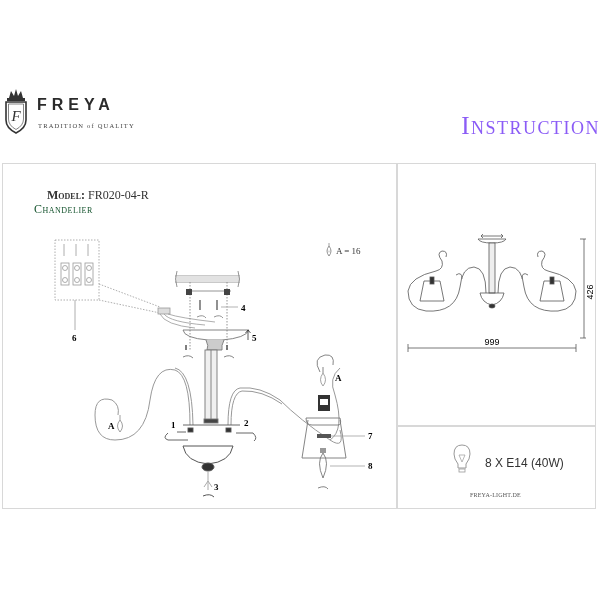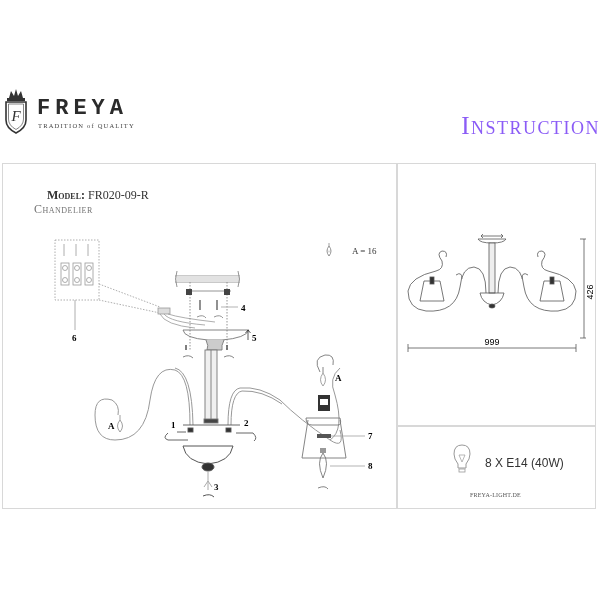--- a/index.html
+++ b/index.html
@@ -1,29 +1,29 @@
 <!DOCTYPE html>
 <html><head>
 <meta charset="utf-8">
 <style>
   html,body{margin:0;padding:0;background:#ffffff;}
   body{width:600px;height:600px;position:relative;overflow:hidden;font-family:"DejaVu Serif",serif;color:#222;}
   .abs{position:absolute;}
   .logo-crest{left:4px;top:88px;width:24px;height:46px;}
-  .brand{left:37px;top:96px;font-family:Liberation Mono, monospace;font-size:22px;letter-spacing:5px;color:#2b2b2b;font-weight:bold;}
+  .brand{left:37px;top:96px;font-family:Liberation Sans, sans-serif;font-size:16px;letter-spacing:5px;color:#2b2b2b;font-weight:bold;}
   .tagline{left:38px;top:122px;font-family:"Liberation Serif",serif;font-size:6.5px;letter-spacing:1.2px;color:#444;}
   .title{left:0;width:600px;top:112px;text-align:right;font-family:"Liberation Serif",serif;font-size:25px;letter-spacing:1.5px;color:#8b5cf6;font-variant:small-caps;padding-left:0;}
   .title span{display:inline-block;margin-left:0;}
   .frame{left:2px;top:163px;width:594px;height:346px;border:1.5px solid #d8d8d8;box-sizing:border-box;}
   .vdiv{left:396px;top:163px;width:1.5px;height:346px;background:#d8d8d8;}
   .hdiv{left:396px;top:425px;width:200px;height:1.5px;background:#d8d8d8;}
   .model{left:34px;top:188px;font-family:"Liberation Serif",serif;font-size:12px;color:#333;}
   .model b{font-variant:small-caps;font-weight:bold;margin-left:13px;}
-  .ptype{left:34px;top:202px;font-family:"Liberation Serif",serif;font-size:12px;color:#737373;font-variant:small-caps;letter-spacing:.5px;}
-  .qty{left:336px;top:246px;font-family:"Liberation Serif",serif;font-size:9px;color:#333;margin-left:16px;}
+  .ptype{left:34px;top:202px;font-family:"Liberation Serif",serif;font-size:12px;color:#14532d;font-variant:small-caps;letter-spacing:.5px;}
+  .qty{left:336px;top:246px;font-family:"Liberation Serif",serif;font-size:9px;color:#333;}
   .bulb-spec{left:485px;top:456px;font-family:Liberation Sans, sans-serif;font-size:12px;color:#333;}
   .site{left:470px;top:492px;font-family:"Liberation Serif",serif;font-size:6px;color:#555;letter-spacing:.2px;}
   .lbl{font-family:"Liberation Serif",serif;font-size:9px;font-weight:bold;color:#222;}
   .dim{font-family:"Liberation Sans",sans-serif;font-size:9px;color:#333;}
   svg{overflow:visible;}
 </style>
 </head>
 <body>
 
 <svg class="abs logo-crest" viewBox="0 0 24 46">
@@ -34,21 +34,21 @@
   <text x="12" y="33" text-anchor="middle" font-family="Liberation Serif,serif" font-style="italic" font-size="15" fill="#333">F</text>
 </svg>
 <div class="abs brand">FREYA</div>
 <div class="abs tagline">TRADITION of QUALITY</div>
 <div class="abs title"><span>Instruction</span></div>
 
 <div class="abs frame"></div>
 <div class="abs vdiv"></div>
 <div class="abs hdiv"></div>
 
-<div class="abs model"><b>Model:</b> <span>FR020-09-R</span></div>
+<div class="abs model"><b>Model:</b> <span>FR020-04-R</span></div>
 <div class="abs ptype">Chandelier</div>
 
 <svg class="abs" style="left:325px;top:243px;width:8px;height:14px" viewBox="0 0 8 14">
   <line x1="4" y1="0" x2="4" y2="3" stroke="#777" stroke-width=".7"></line>
   <path d="M4 3 Q8 8 4 13 Q0 8 4 3 Z" fill="none" stroke="#777" stroke-width=".8"></path>
   <path d="M2 7 L6 10 M6 7 L2 10" stroke="#aaa" stroke-width=".4"></path>
 </svg>
 <div class="abs qty">A = 16</div>
 
 <svg class="abs" style="left:0;top:0;width:400px;height:510px" viewBox="0 0 400 510">

